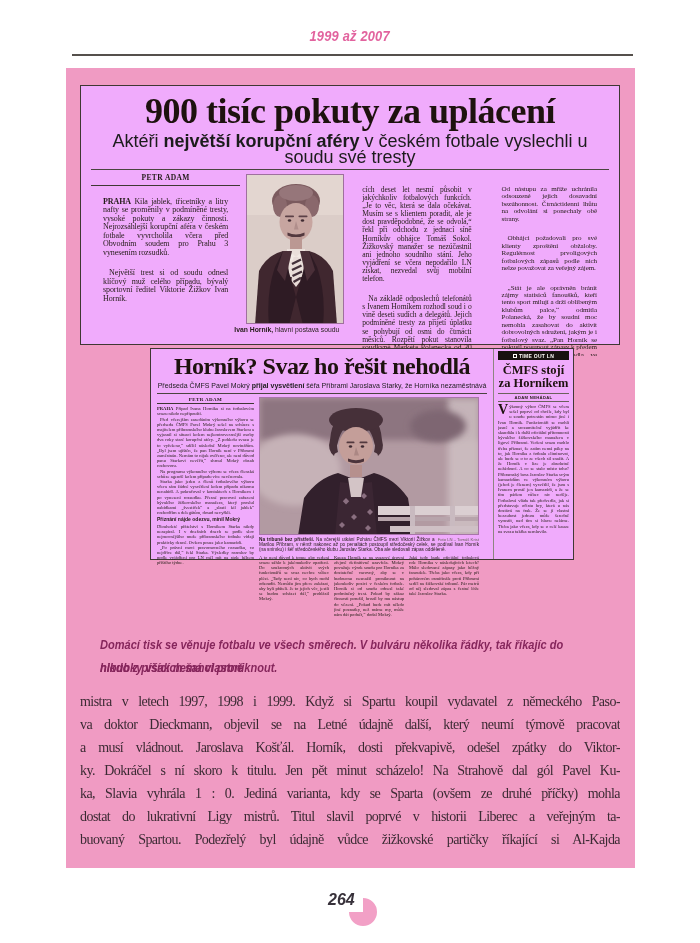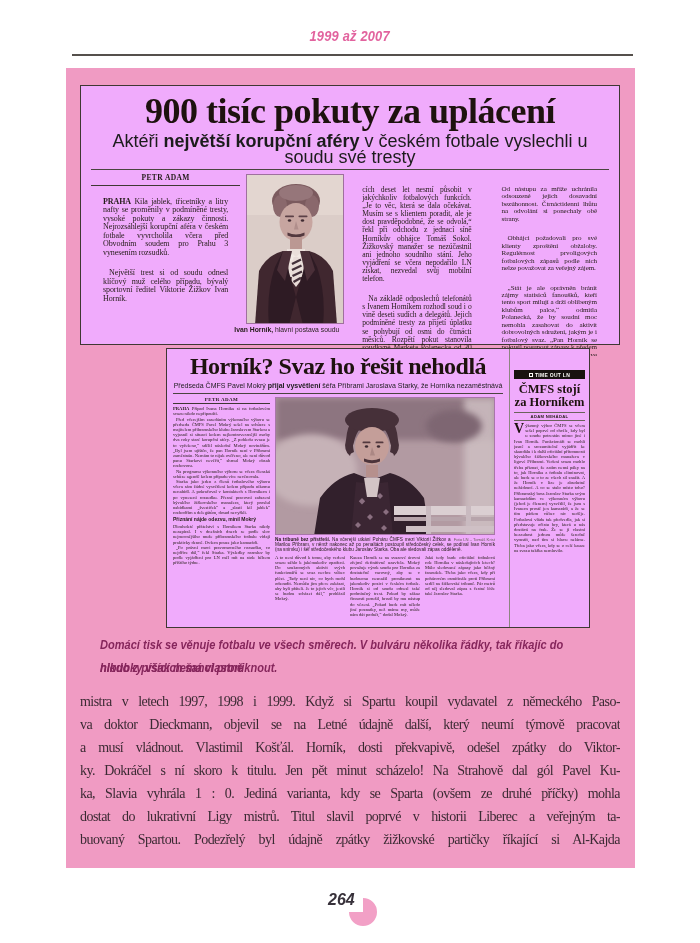--- a/index.html
+++ b/index.html
@@ -43,42 +43,42 @@
   .c1-col3 { width:120px; font-size:7.1px; line-height:7.45px; letter-spacing:-.1px; }
   .c1-cont { font-weight:bold; margin-top:1px; }
   .photo1-frame { width:98px; height:150px; border:1px solid rgba(60,40,45,.45); overflow:hidden; }
   .photo1-frame svg { display:block; }
   .c1-photo-caption {
     margin-top:2px; margin-left:-12px; width:122px; white-space:nowrap;
     font-family:"Liberation Sans", sans-serif; font-size:6.8px; color:#241c18; text-align:left;
   }
 
   
-  .clip2 { top:280px; left:84px; width:424px; height:280px; display:flex;margin-left:16px; }
+  .clip2 { top:280px; left:84px; width:424px; height:212px; display:flex; }
   .clip2-main { width:342px; padding:4px 6px 3px 6px; }
   .clip2 .np-headline { font-size:24px; line-height:27px; letter-spacing:-.5px; }
   .clip2 .np-subhead { font-size:7px; line-height:10px; white-space:nowrap; overflow:hidden; margin-top:1px; }
   .clip2 .np-rule { margin-top:2px; }
   .clip2-row { display:flex; gap:5px; margin-top:3px; height:224px; overflow:hidden; }
   .c2-leftcol { width:97px; overflow:hidden; font-family:"Liberation Serif", serif;
     font-size:4.6px; line-height:5.2px; text-align:justify; color:#2a211d; }
   .c2-leftcol .np-byline { font-size:5px; border-bottom:.5px solid #3f3833; padding-bottom:1px; margin-bottom:2px; }
   .c2-leftcol p, .c2-cols p { margin:0; text-indent:3px; }
   .c2-leftcol p.first, .c2-cols p.first { text-indent:0; }
   .c2-crosshead { font-family:"Liberation Sans", sans-serif; font-weight:bold; font-size:5px;
     line-height:5.6px; margin:2px 0 1px 0; text-indent:0 !important; }
   .c2-photo-area { width:220px; }
   .photo2-frame { width:220px; height:138px; border:1px solid rgba(60,40,45,.4); overflow:hidden; }
   .photo2-frame svg { display:block; }
   .c2-caption { margin-top:1.5px; font-size:4.7px; line-height:5.4px; text-align:justify; color:#241c18; }
   .c2-caption .credit { float:right; color:#6b625c; font-size:4.2px; padding-left:3px; }
   .c2-cols { display:flex; gap:5px; margin-top:2px; height:66px; overflow:hidden;
     font-family:"Liberation Serif", serif; font-size:4.6px; line-height:5.2px; text-align:justify; color:#2a211d; }
   .c2-cols > div { flex:1; overflow:hidden; }
-  .clip2-side { width:80px; border-left:1px solid #8d8680; padding:21px 4px; }
+  .clip2-side { width:80px; border-left:1px solid #8d8680; padding:2px 4px; }
   .side-kicker { background:#18120f; color:#fdfbf7; font-size:5px; font-weight:bold;
     letter-spacing:.3px; text-align:center; padding:1.5px 0; display:flex; align-items:center; justify-content:center; gap:2px; }
   .side-kicker .sq { width:4px; height:4px; border:1px solid #fdfbf7; display:inline-block; }
   .side-title { font-family:"Liberation Serif", serif; font-weight:bold; font-size:12.5px;
     line-height:13px; text-align:center; margin-top:4px; color:#1e120f; }
   .side-byline { font-size:4.2px; font-weight:bold; text-align:center; margin:3px 0 2px 0;
     border-top:.5px solid #6b625c; border-bottom:.5px solid #6b625c; padding:1px 0; letter-spacing:.3px; }
   .side-body { font-family:"Liberation Serif", serif; font-size:4.6px; line-height:5.2px;
     text-align:justify; color:#2a211d; height:196px; overflow:hidden; }
   .dropcap { float:left; font-family:"Liberation Serif", serif; font-weight:bold;
@@ -264,25 +264,25 @@
     </div>
 
     <div class="pink-caption">
       <div>Domácí tisk se věnuje fotbalu ve všech směrech. V bulváru několika řádky, tak říkajíc do hloubky však nemá vlastně</div>
       <div>nikdo z píšících šanci proniknout.</div>
     </div>
 
     <div class="book-text">
       <div>mistra v letech 1997, 1998 i 1999. Když si Spartu koupil vydavatel z německého Paso-</div>
       <div>va doktor Dieckmann, objevil se na Letné údajně další, který neumí týmově pracovat</div>
-      <div>a musí vládnout. Vlastimil Košťál. Horník, dosti překvapivě, odešel zpátky do Viktor-</div>
+      <div>a musí vládnout. Jaroslava Košťál. Horník, dosti překvapivě, odešel zpátky do Viktor-</div>
       <div>ky. Dokráčel s ní skoro k titulu. Jen pět minut scházelo! Na Strahově dal gól Pavel Ku-</div>
       <div>ka, Slavia vyhrála 1 : 0. Jediná varianta, kdy se Sparta (ovšem ze druhé příčky) mohla</div>
       <div>dostat do lukrativní Ligy mistrů. Titul slavil poprvé v historii Liberec a veřejným ta-</div>
-      <div>buovaný Spartou. Podezřelý byl údajně zpátky žižkovské partičky říkající si Al-Kajda</div>
+      <div>buovaný Spartou. Podezřelý byl údajně vůdce žižkovské partičky říkající si Al-Kajda</div>
     </div>
 
   </div>
 
   <div class="page-footer">
     <svg class="folio-circle" width="30" height="30" viewBox="0 0 30 30" xmlns="http://www.w3.org/2000/svg">
       <path d="M15 1 A14 14 0 1 1 1 15 L15 15 Z" fill="#f2a0c6"></path>
     </svg>
     <div class="folio-num">264</div>
   </div>

